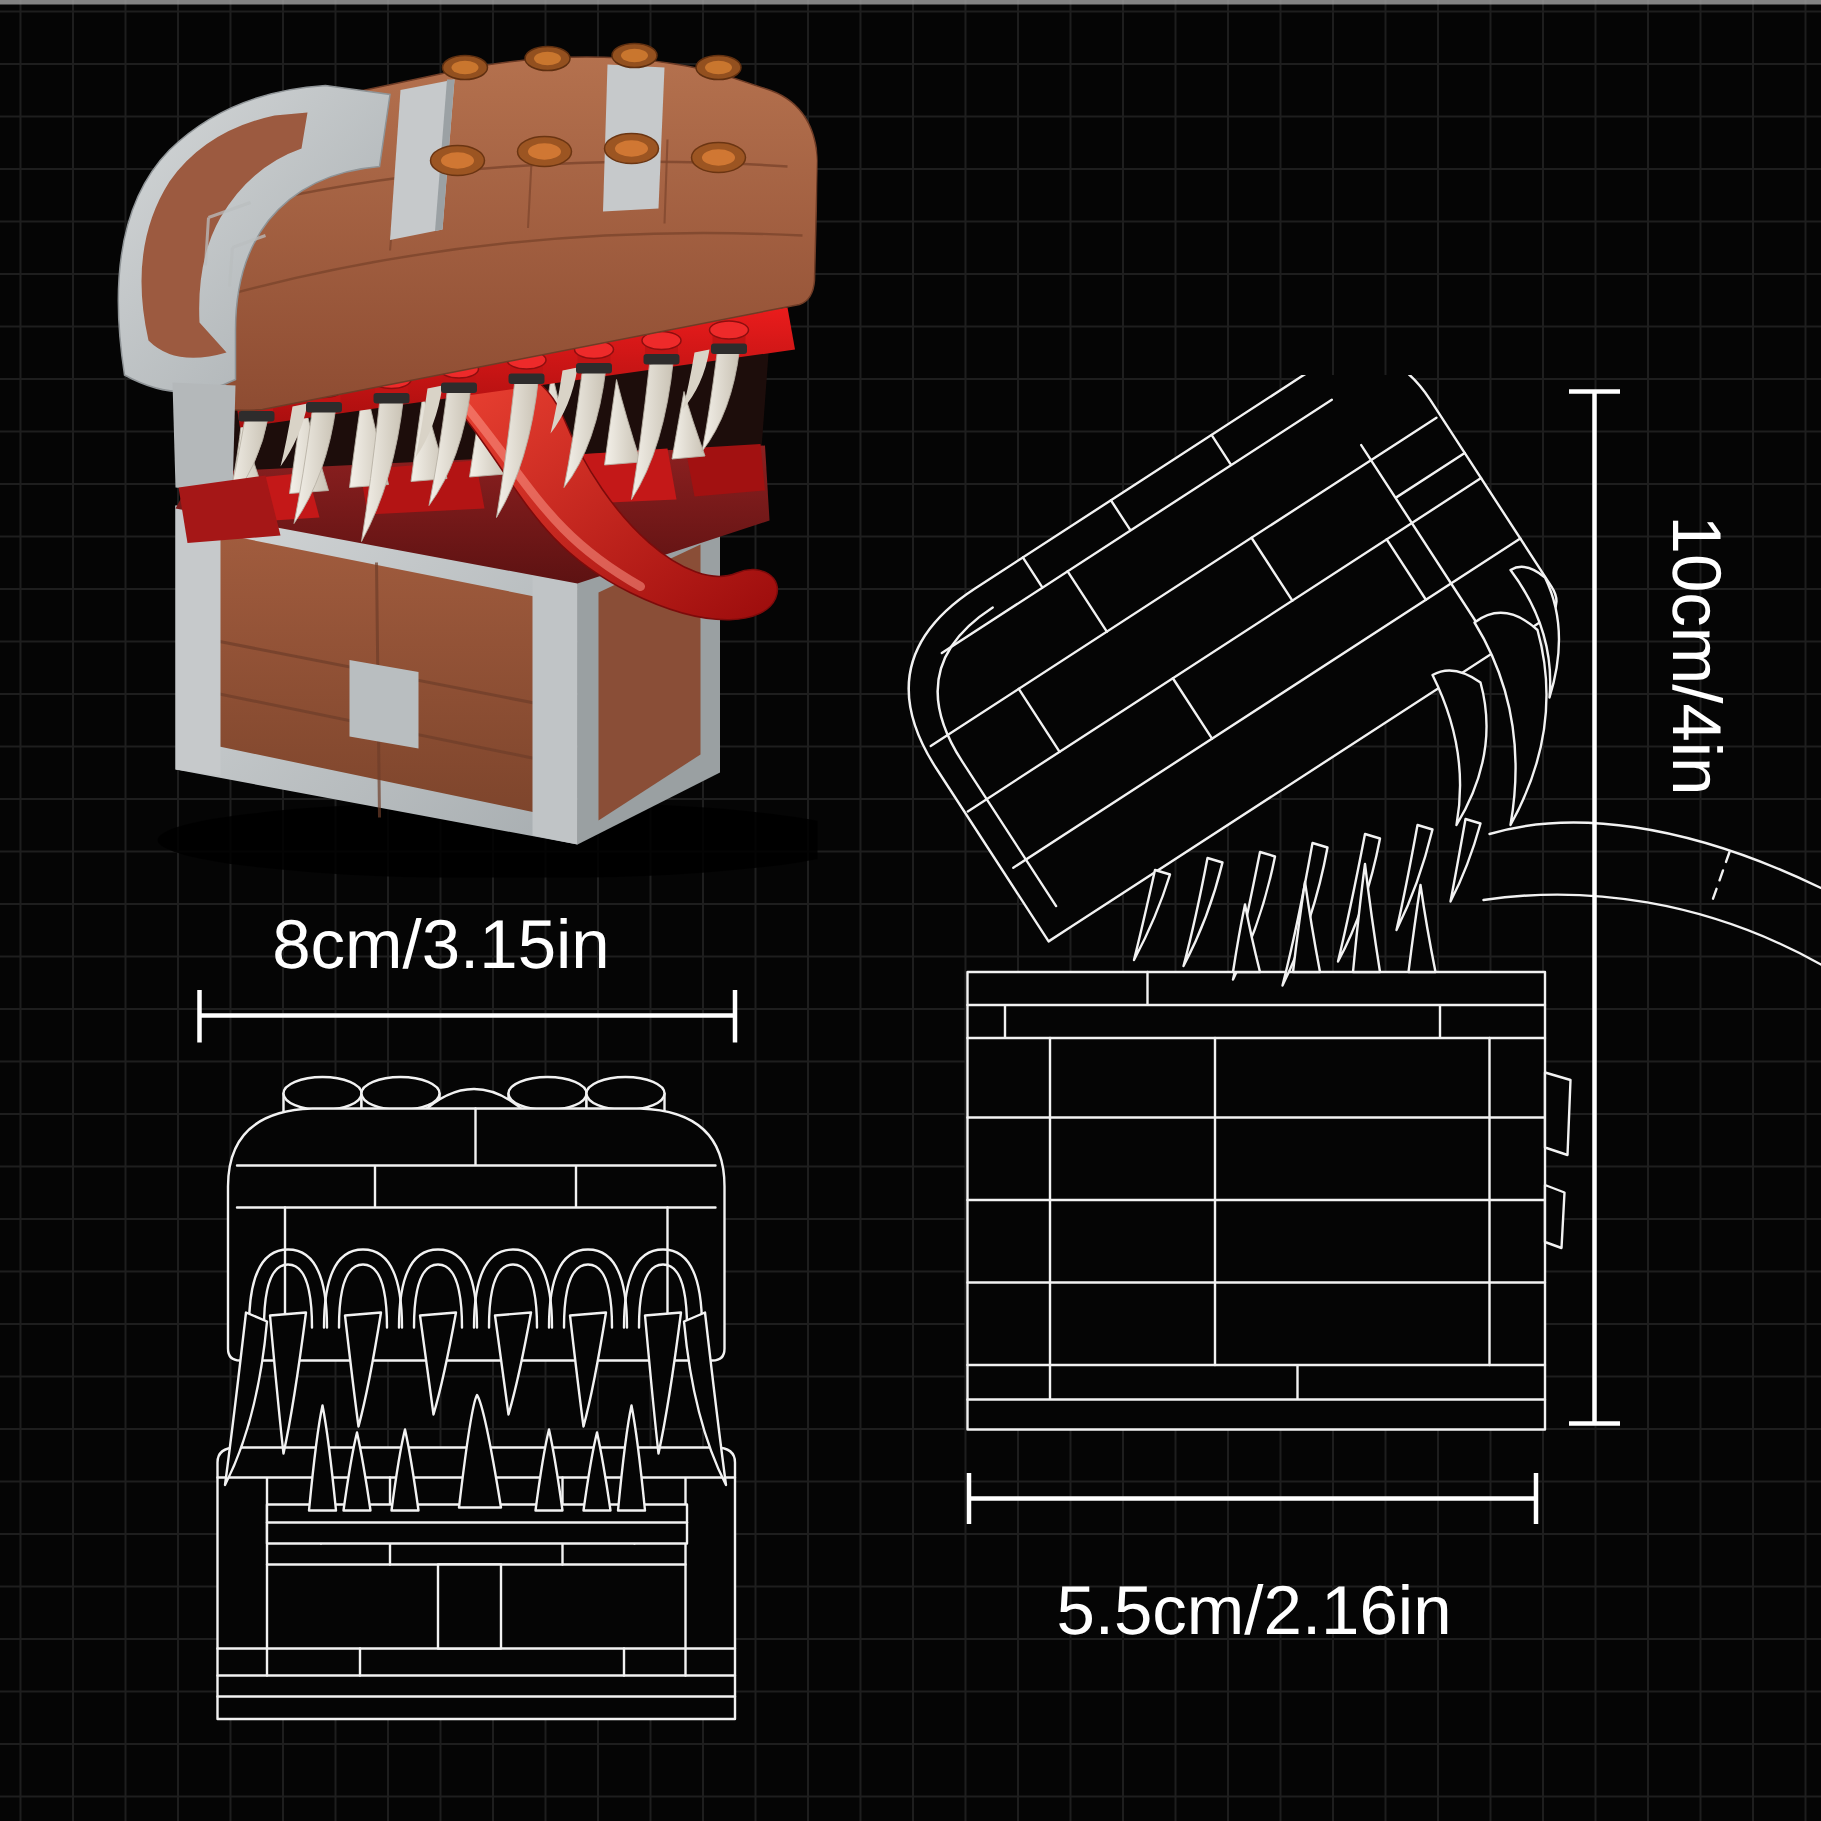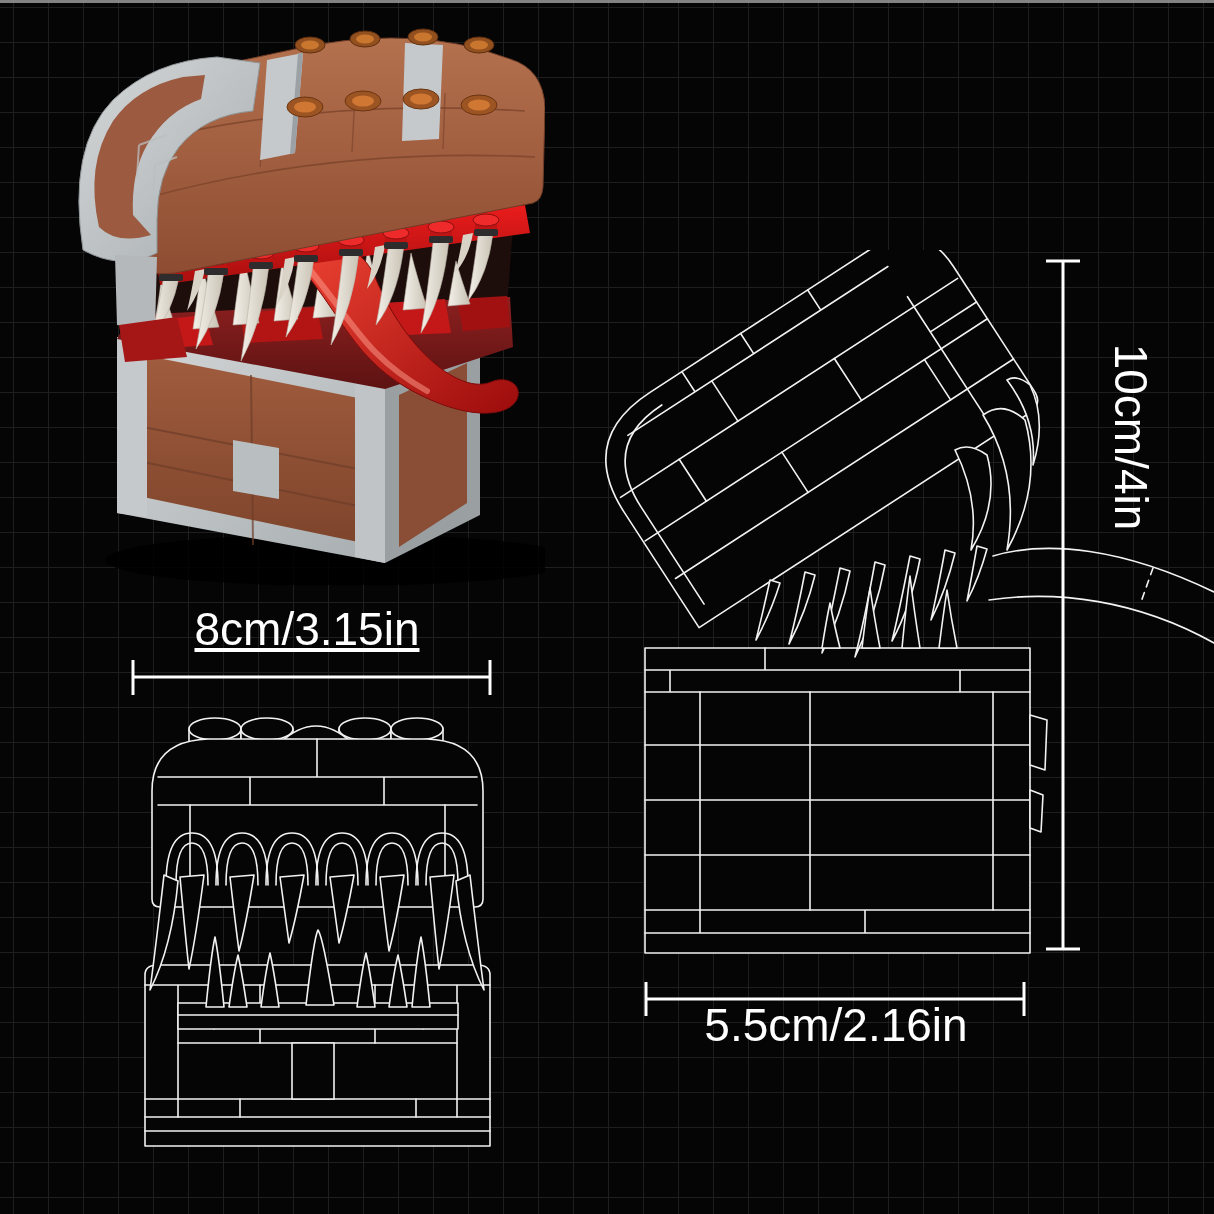--- a/index.html
+++ b/index.html
@@ -16,22 +16,22 @@
   .topstrip{position:absolute;left:0;top:0;width:100%;height:3px;background:#9a9a9a;opacity:.85;}
   .view{position:absolute;}
   #photo-view{left:55px;top:15px;}
   #side-view{left:575px;top:250px;}
   #front-view{left:120px;top:685px;}
   #dims-overlay{position:absolute;left:0;top:0;width:1214px;height:1214px;pointer-events:none;}
   .dim-label{
     position:absolute;color:#ffffff;font-size:46px;line-height:1.1;
     text-align:center;white-space:nowrap;letter-spacing:0;
   }
-  #dim-width-label{left:107px;top:604px;width:400px;text-decoration:underline;}
-  #dim-depth-label{left:636px;top:1000px;width:400px;}
+  #dim-width-label{left:94px;top:604px;width:400px;}
+  #dim-depth-label{left:636px;top:1048px;width:400px;}
   #dim-height-label{left:1018px;top:409px;width:220px;height:56px;transform:rotate(90deg);transform-origin:50% 50%;}
   .wf{stroke:#f2f2f2;stroke-width:1.6;fill:#050505;stroke-linejoin:round;stroke-linecap:round;}
   .wfl{stroke:#f2f2f2;stroke-width:1.6;fill:none;stroke-linejoin:round;stroke-linecap:round;}
 </style>
 </head>
 <body>
 
 <div id="stage">
   <div class="topstrip"></div>
 

